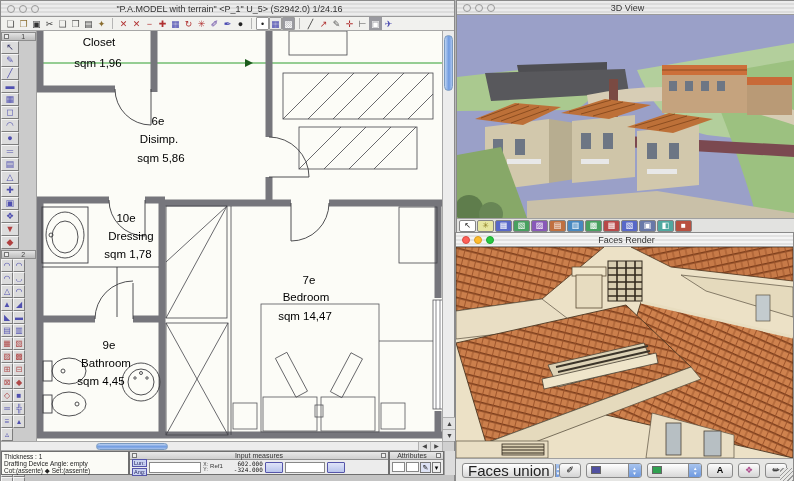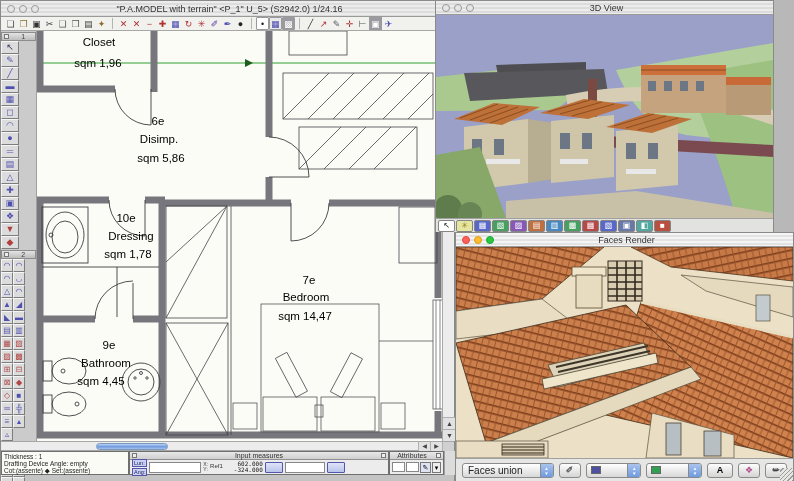--- a/index.html
+++ b/index.html
@@ -101,21 +101,21 @@
   
   .view-toolbar { height:14px; background:#e2e2e0; border-top:1px solid #a0a0a0;
     display:flex; align-items:center; padding:0 2px; gap:1px; }
   .v3btn { width:17px; height:12px; border:1px solid #858585; border-radius:2px;
     font-size:8px; line-height:10px; text-align:center; padding:0; cursor:pointer; }
 
   .vector-bar { height:23px; background:#e6e6e4; border-top:1px solid #a0a0a0;
     display:flex; align-items:center; padding:0 6px; gap:5px; position:relative; }
   .popup { display:flex; height:15px; border:1px solid #8a8a8a; border-radius:3px;
     background:linear-gradient(#ffffff,#d8d8d8); cursor:pointer; align-items:center; }
-  .popup .p-label { font-size:10px; color:#222; padding:0 5px; white-space:nowrap; }
+  .popup .p-label { font-size:15px; color:#222; padding:0 5px; white-space:nowrap; }
   .popup .p-chip { width:10px; height:8px; margin-left:4px; border:1px solid #666; }
   .popup .p-arrows { width:13px; align-self:stretch; border-left:1px solid #8a8a8a;
     border-radius:0 2px 2px 0; background:linear-gradient(#a8c4ee,#6f9ae0);
     color:#fff; font-size:4.5px; line-height:5px; text-align:center; padding-top:2px; }
   .vbtn { height:15px; min-width:22px; border:1px solid #8a8a8a; border-radius:3px;
     background:linear-gradient(#fdfdfd,#d4d4d4); font-size:9px; line-height:13px;
     text-align:center; padding:0 3px; cursor:pointer; }
   .grip { position:absolute; right:0; bottom:0; width:13px; height:13px;
     background:repeating-linear-gradient(135deg,#e6e6e4 0 2px,#9a9a9a 2px 3px); }
 
@@ -417,21 +417,21 @@
           <span class="acell"></span>
           <button class="abtn">✎</button>
           <button class="abtn" style="background:#eee;width:9px">▾</button>
         </div>
       </div>
       <div class="corner-box"></div>
     </div>
     <div class="bottom-strip"></div>
   </section>
 
-  <section class="window" style="left:435px;top:0;width:339px;height:232px;">
+  <section class="window" style="left:456px;top:0;width:339px;height:232px;">
     <div class="titlebar small">
       <span class="tl-group">
         <span class="tl"></span>
         <span class="tl"></span>
         <span class="tl"></span>
       </span>
       <span class="title">3D View</span>
       <span style="width:40px"></span>
     </div>
     <div style="height:203px">

